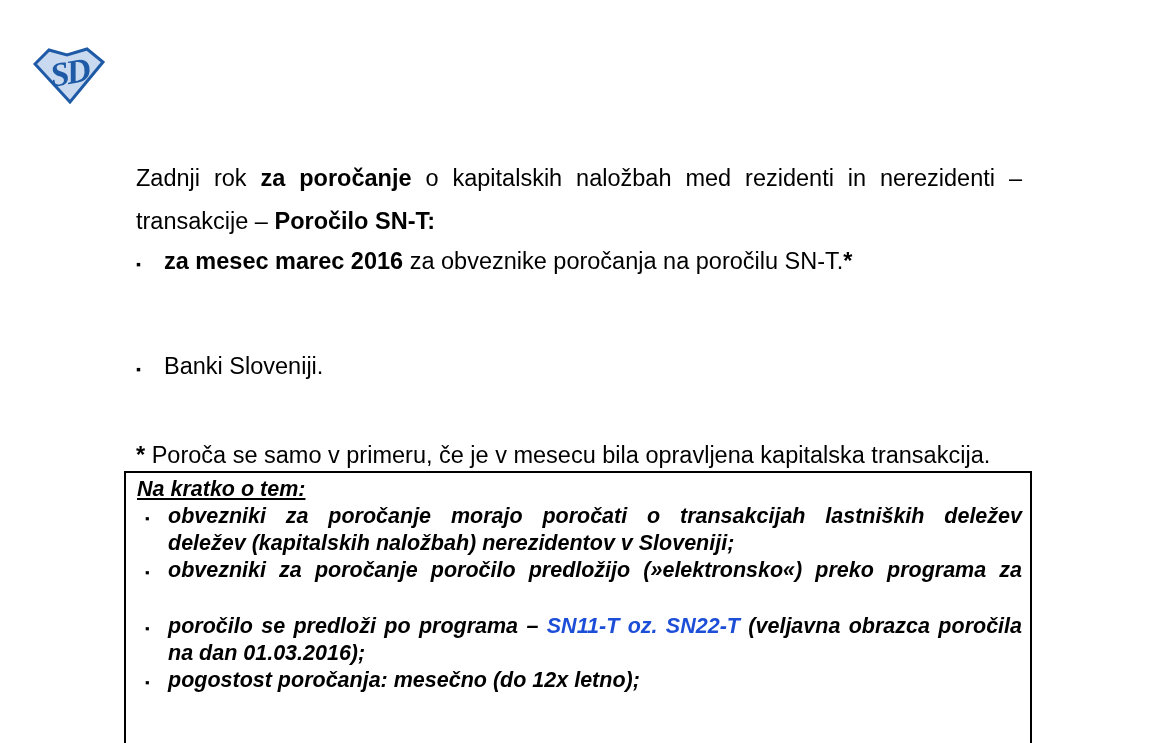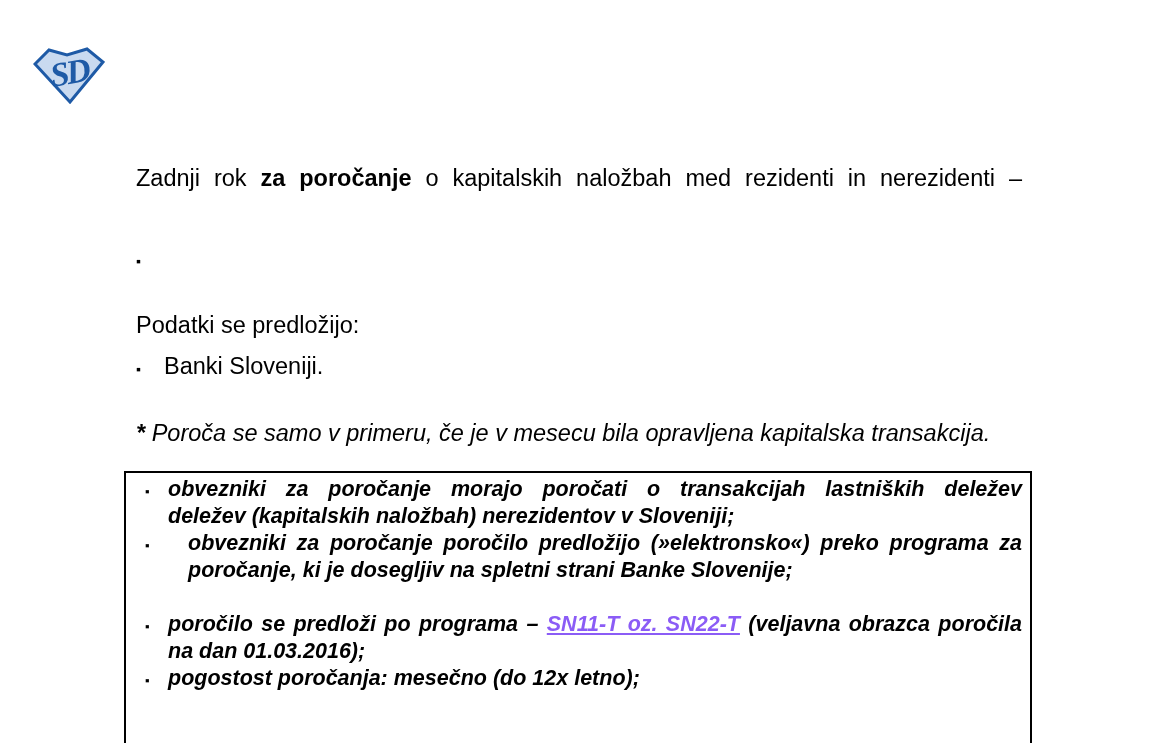--- a/index.html
+++ b/index.html
@@ -59,67 +59,67 @@
   .box-title { text-decoration: underline; }
   .box .marker {
     flex: 0 0 31px;
     box-sizing: border-box;
     padding-left: 8px;
     font-size: 13px;
   }
   .spacer27 { height: 27px; }
 
   .doc-link {
-    color: #8b5cf6;
-    text-decoration: underline;
+    color: #1d4ed8;
     cursor: pointer;
   }
 </style>
 </head>
 <body>
 
 <div class="page">
 
   <svg class="abs logo" viewBox="0 0 72 58">
     <path class="shape" d="M2,18 L16,4 L34,9 L54,3 L70,16 L37,56 Z"></path>
     <text class="letters" x="36" y="38" text-anchor="middle" transform="rotate(-10 36 27)">SD</text>
   </svg>
 
   <div class="abs main-text intro" style="left:136px; top:157px;">
     <div class="jline"><span>Zadnji rok </span><span class="b">za poročanje</span><span> o kapitalskih naložbah med rezidenti in nerezidenti –</span></div>
+    <div><span>transakcije – </span><span class="b">Poročilo SN-T:</span></div>
   </div>
 
   <div class="abs main-text w bullet-row" style="left:136px; top:246px;">
     <span class="marker">▪</span>
+    <div><span class="b">za mesec marec 2016</span><span> za obveznike poročanja na poročilu SN-T.</span><span class="b">*</span></div>
   </div>
 
-  <div class="abs main-text" style="left:136px; top:310px;">Podatki se predložijo:</div>
 
   <div class="abs main-text w bullet-row" style="left:136px; top:351px;">
     <span class="marker">▪</span>
     <div>Banki Sloveniji.</div>
   </div>
 
-  <div class="abs main-text" style="left:136px; top:418px; width:900px;font-style:italic;"><span class="b">*</span><span> Poroča se samo v primeru, če je v mesecu bila opravljena kapitalska transakcija.</span></div>
+  <div class="abs main-text" style="left:136px; top:440px; width:900px;"><span class="b">*</span><span> Poroča se samo v primeru, če je v mesecu bila opravljena kapitalska transakcija.</span></div>
 
   <div class="abs box box-text">
+    <div class="box-title">Na kratko o tem:</div>
 
     <div class="bullet-row">
       <span class="marker">▪</span>
       <div style="flex:1;">
         <div class="jline">obvezniki za poročanje morajo poročati o transakcijah lastniških deležev</div>
         <div>deležev (kapitalskih naložbah) nerezidentov v Sloveniji;</div>
       </div>
     </div>
 
     <div class="bullet-row">
       <span class="marker">▪</span>
-      <div style="flex:1;margin-left:20px;">
+      <div style="flex:1;">
         <div class="jline">obvezniki za poročanje poročilo predložijo (»elektronsko«) preko programa za</div>
-        <div>poročanje, ki je dosegljiv na spletni strani Banke Slovenije;</div>
       </div>
     </div>
 
     <div class="spacer27"></div>
 
     <div class="bullet-row">
       <span class="marker">▪</span>
       <div style="flex:1;">
         <div class="jline"><span>poročilo se predloži po programa – </span><span class="doc-link">SN11-T oz. SN22-T</span><span> (veljavna obrazca poročila</span></div>
         <div>na dan 01.03.2016);</div>

